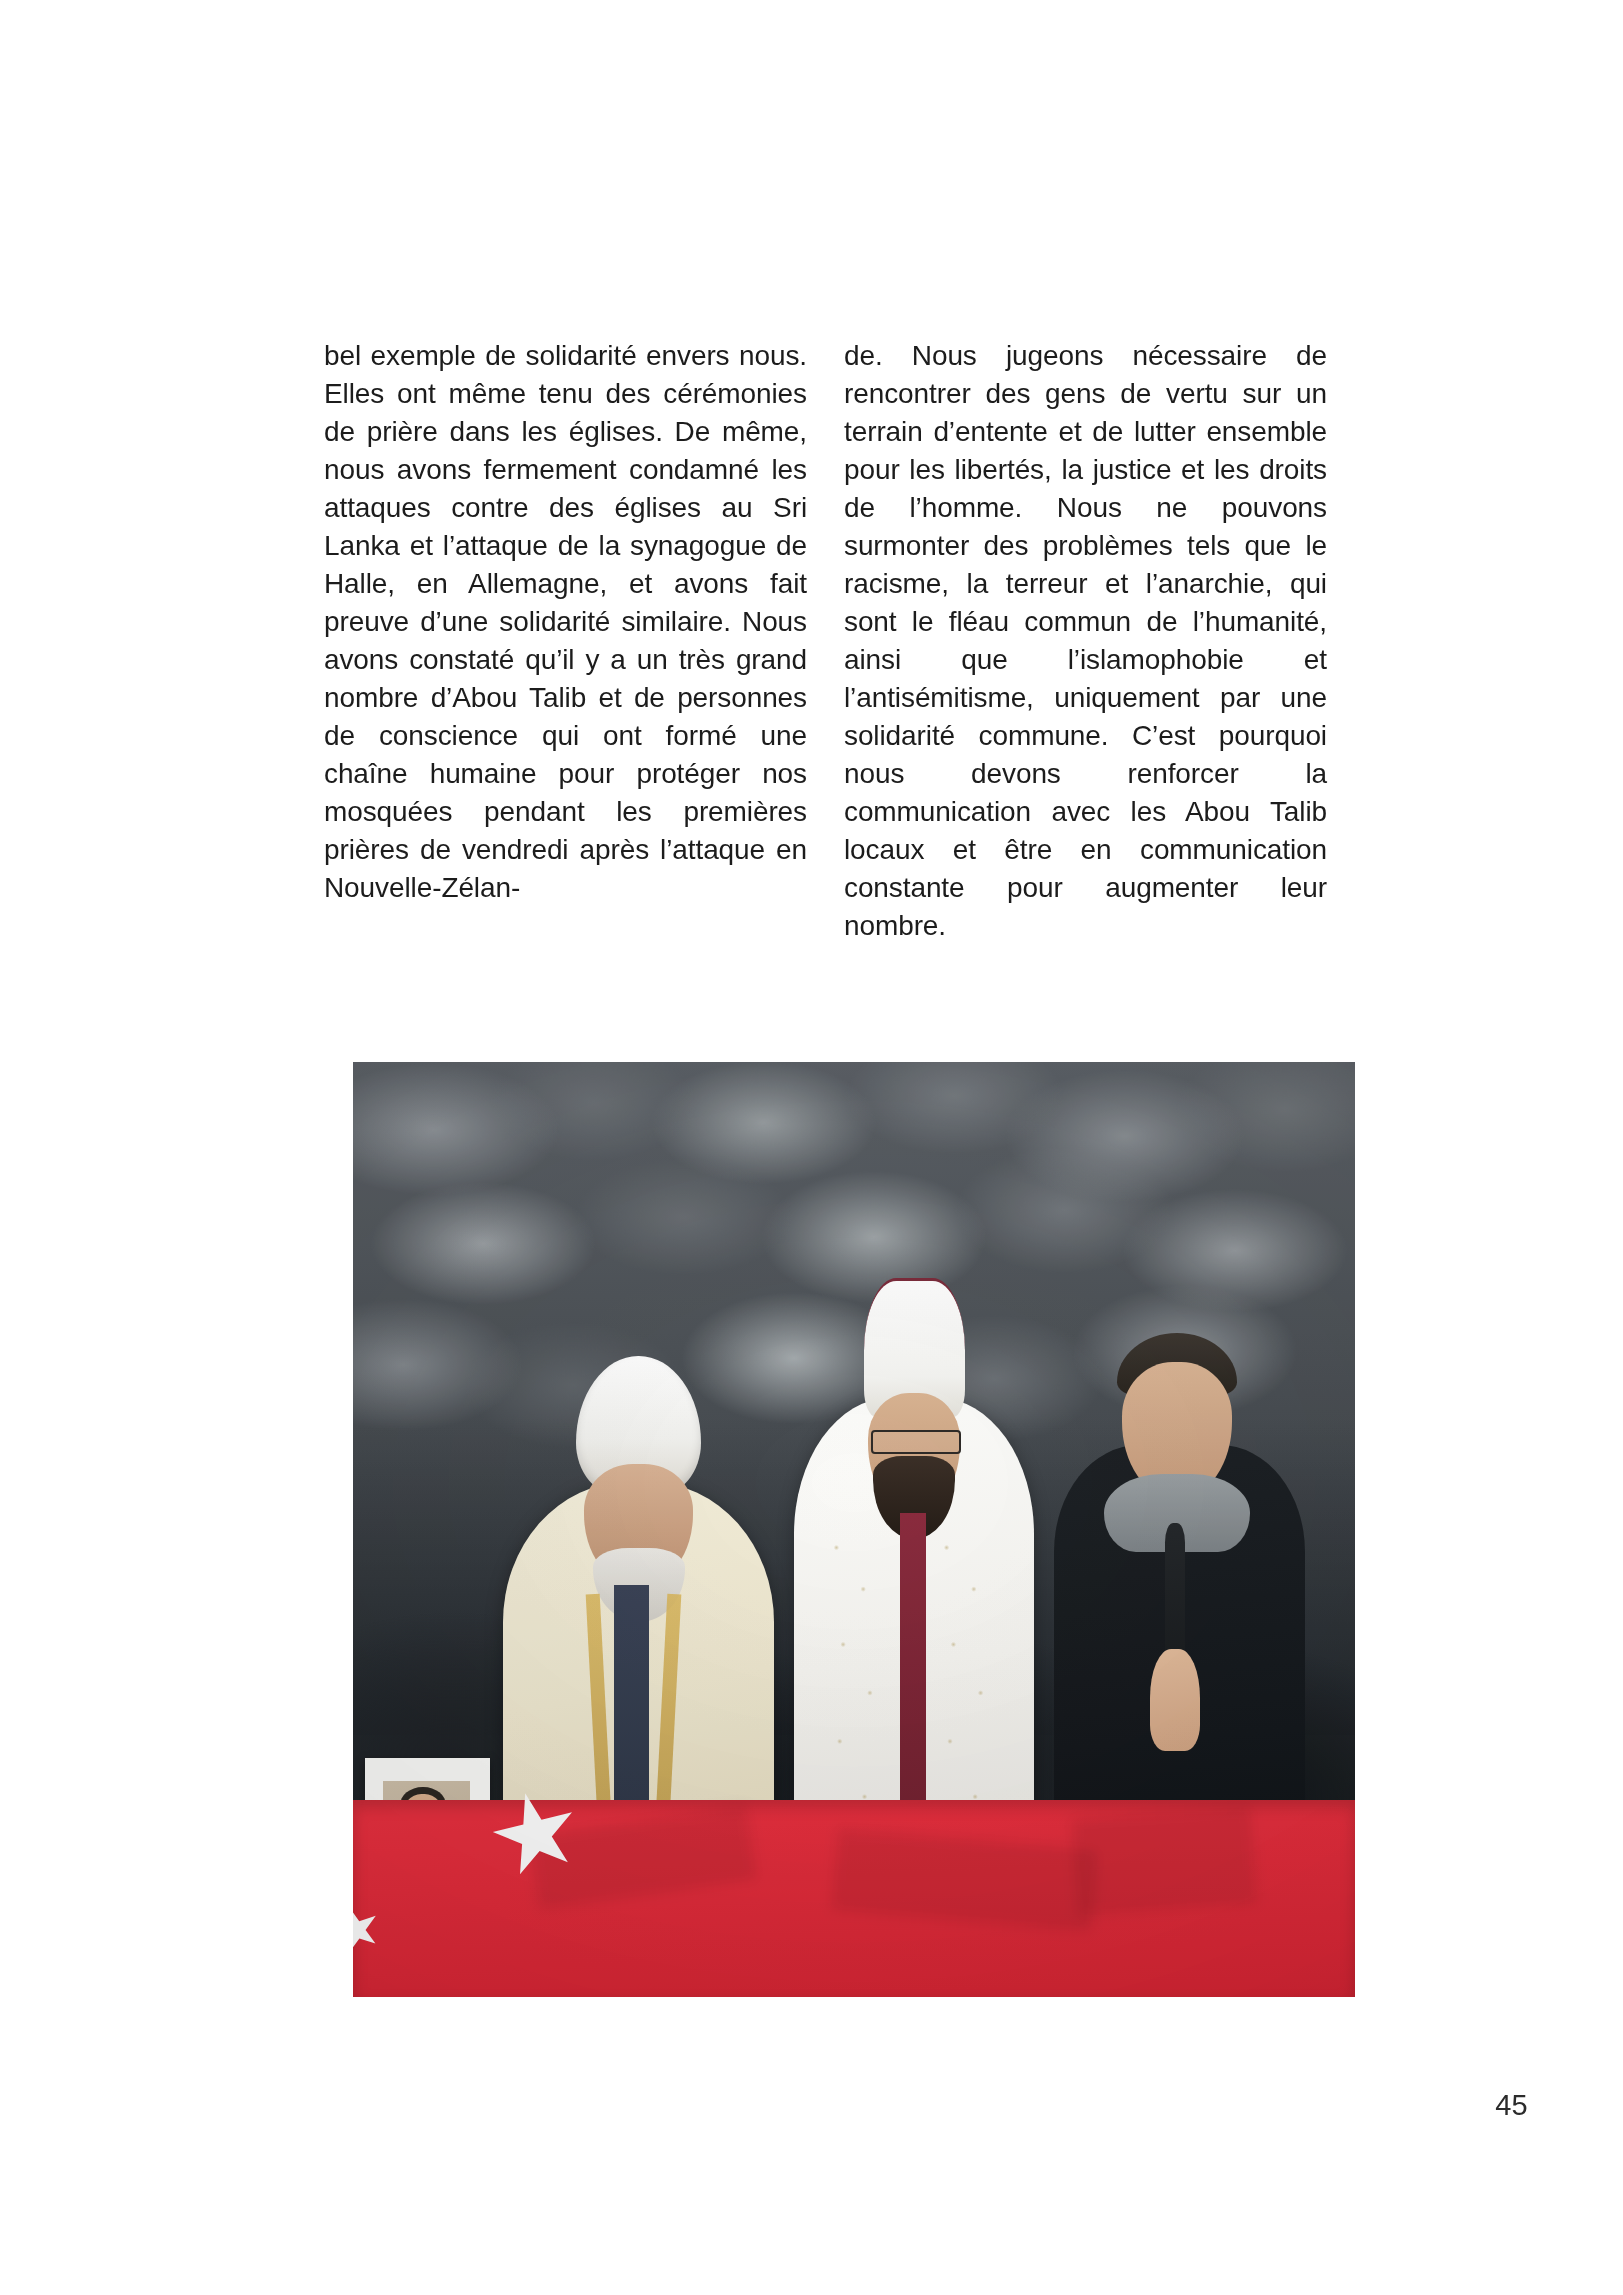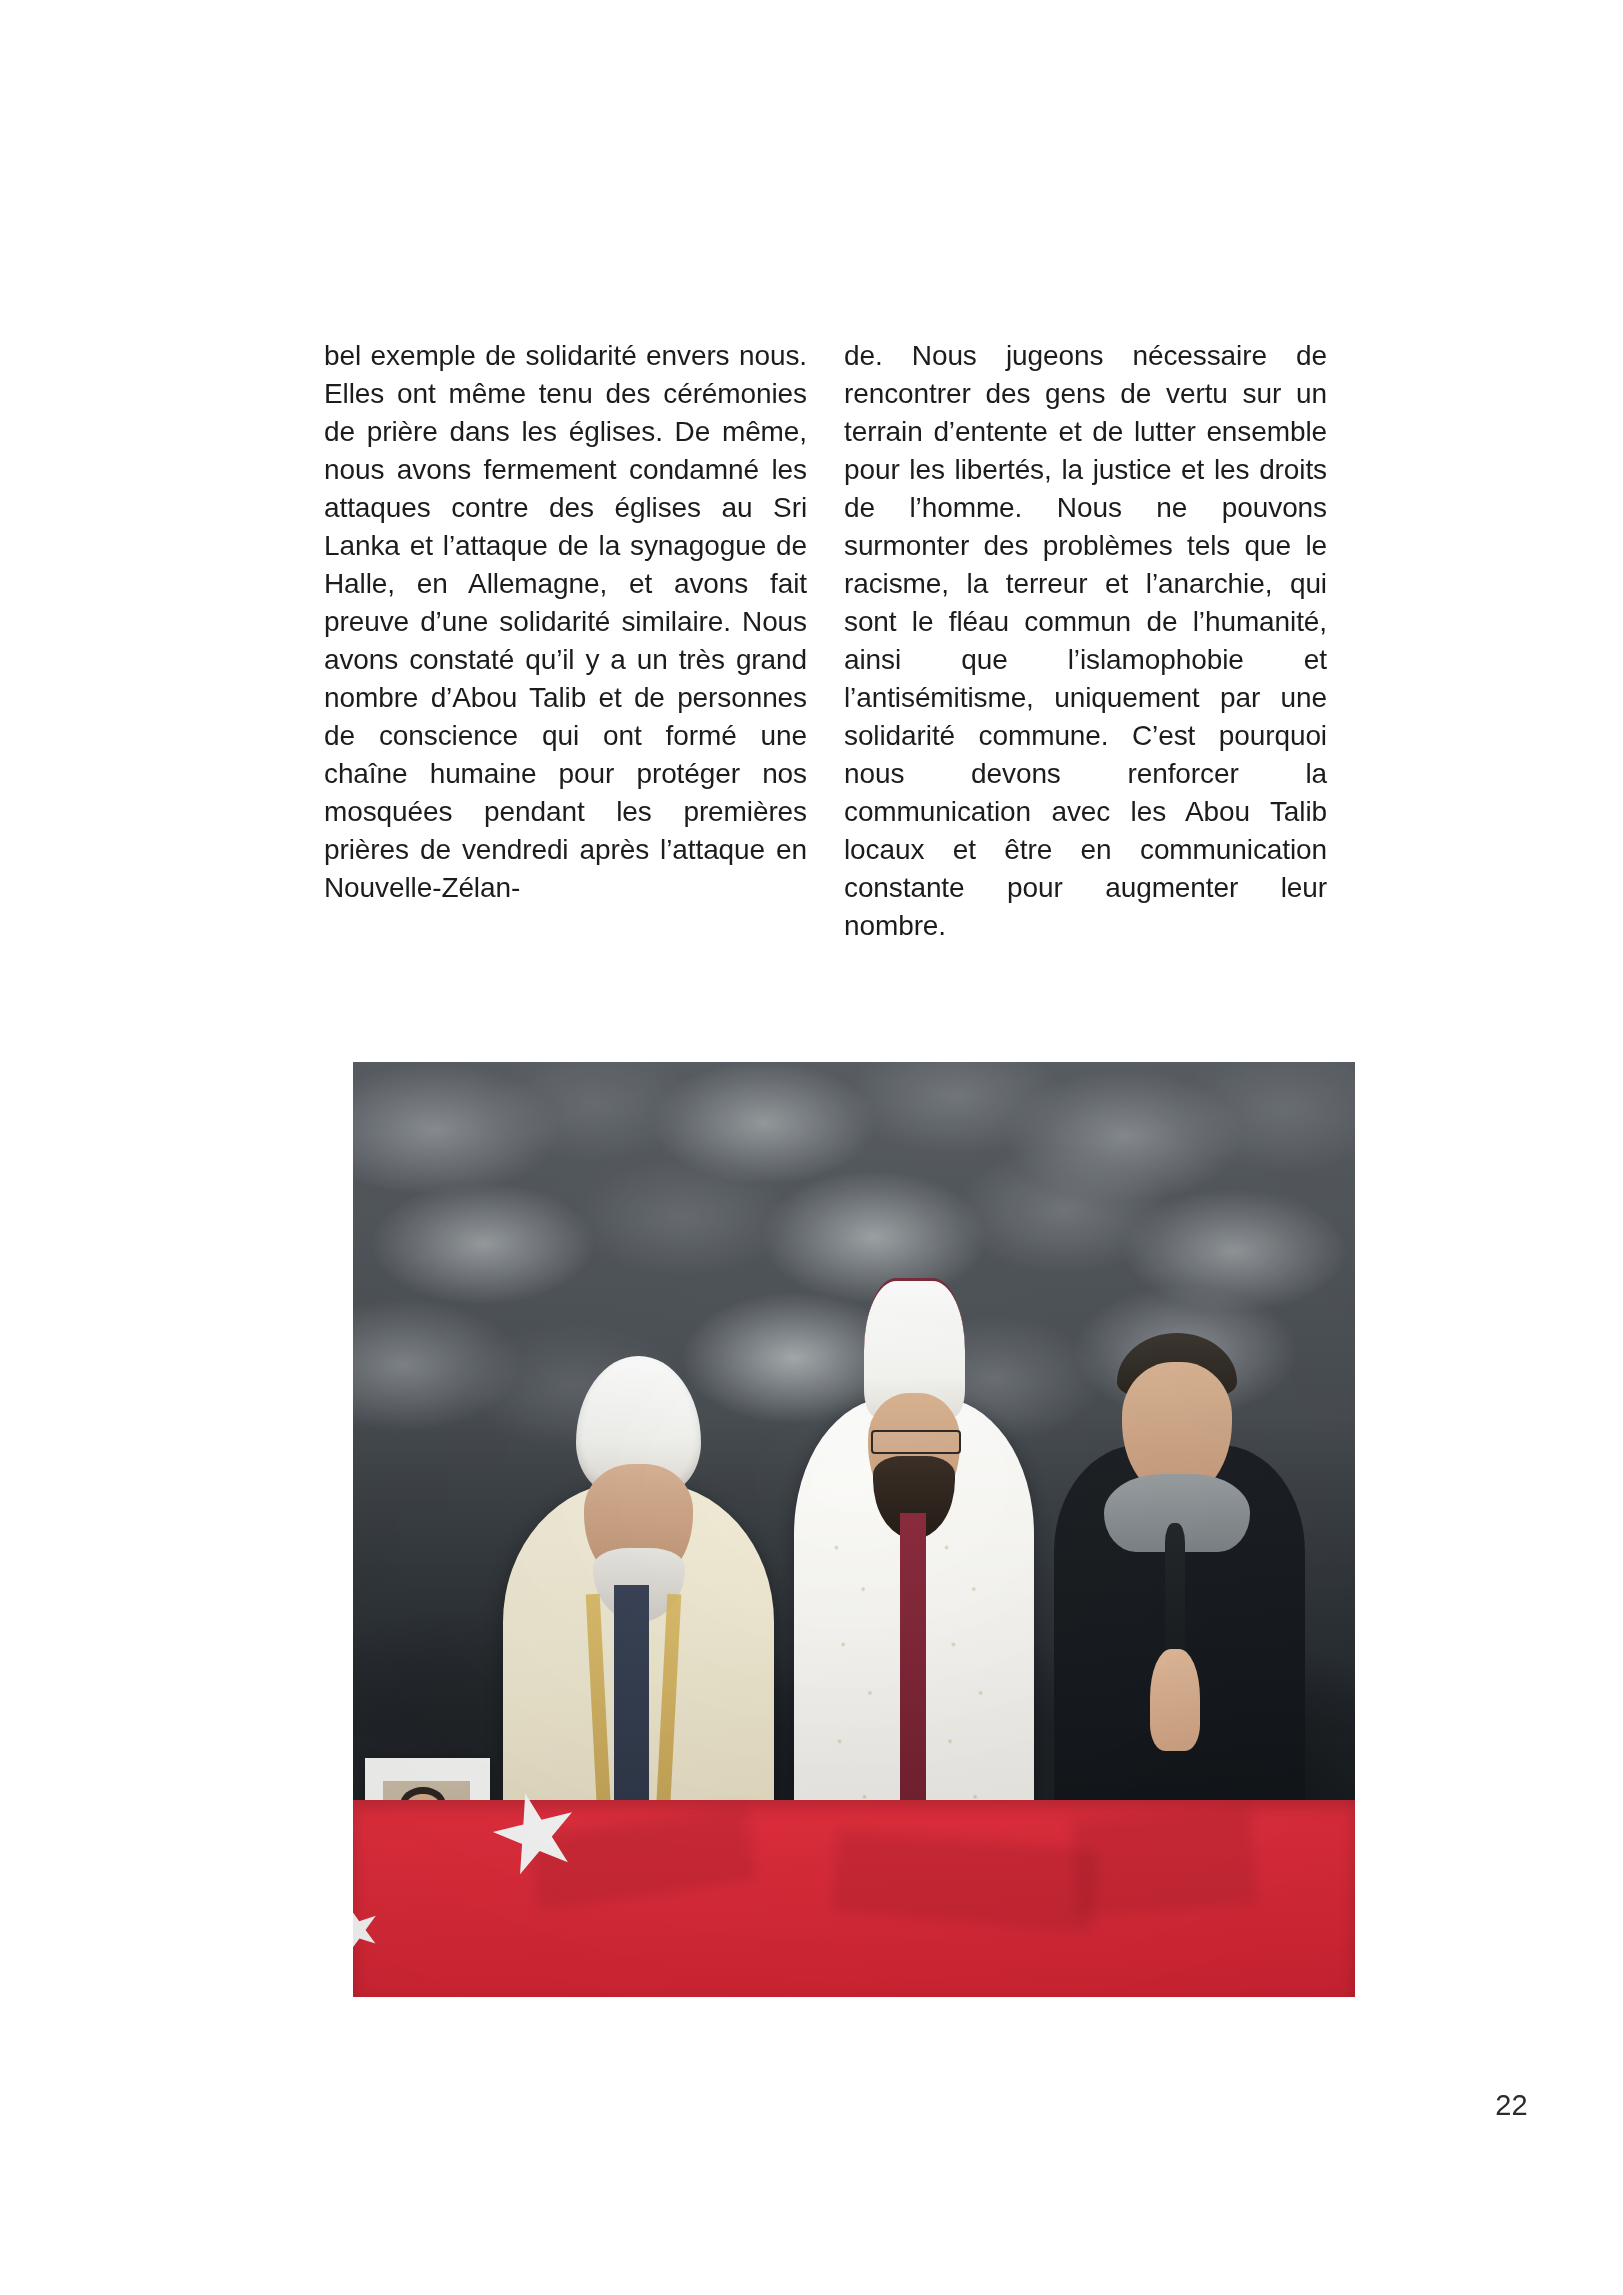--- a/index.html
+++ b/index.html
@@ -506,16 +506,16 @@
         <div class="fold-b"></div>
         <div class="fold-c"></div>
         <div class="star-main"></div>
         <div class="star-edge"></div>
       </div>
 
       <div class="grain"></div>
     </div>
   </figure>
 
-  <div class="folio">22</div>
+  <div class="folio">45</div>
 
 </div>
 
 
 </body></html>

